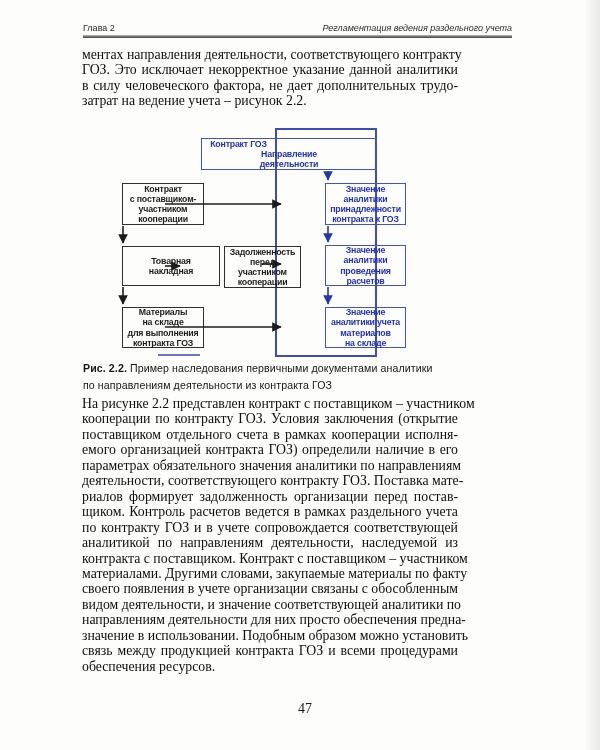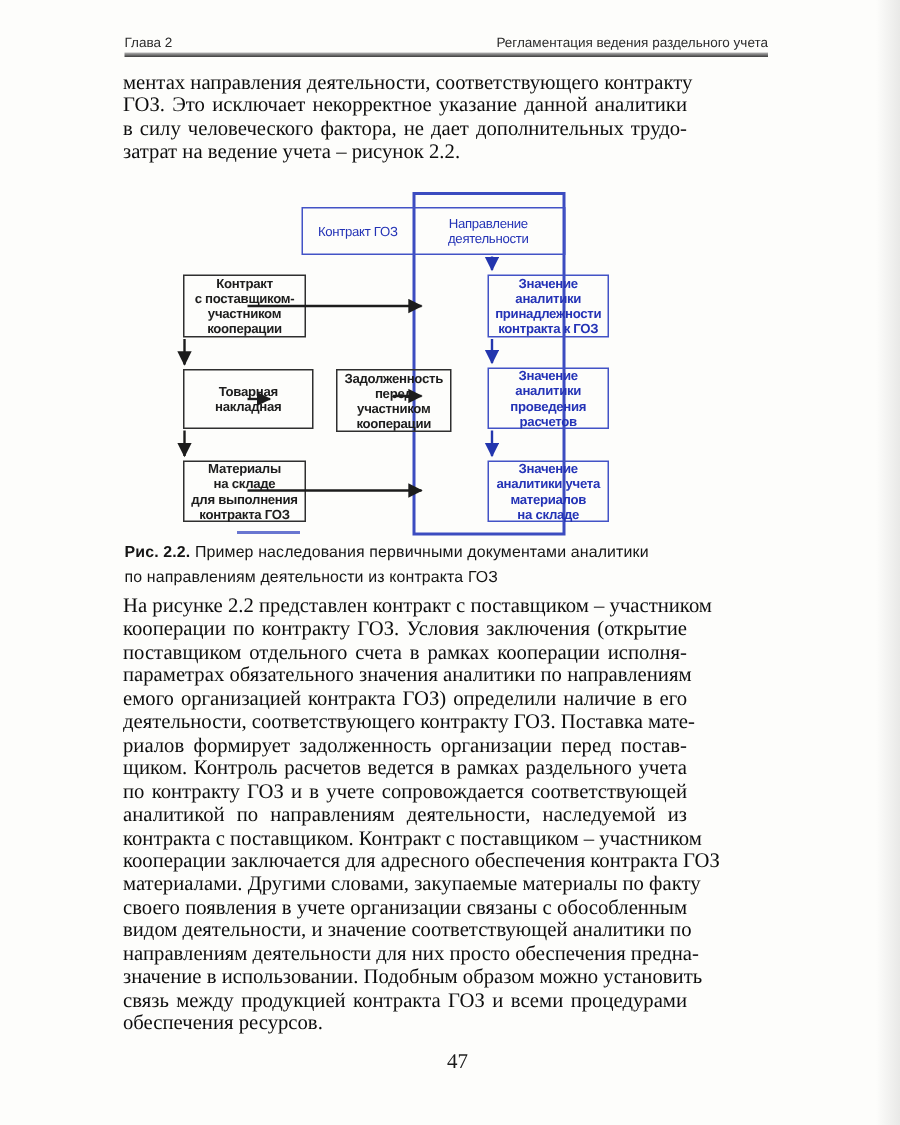--- a/index.html
+++ b/index.html
@@ -7,21 +7,21 @@
     position:relative; width:600px; height:750px; overflow:hidden;
     background:#fdfdfb; font-family:"Liberation Sans",sans-serif;
   }
   .scan-edge{
     position:absolute; right:0; top:0; width:16px; height:750px;
     background:linear-gradient(to right, rgba(0,0,0,0), rgba(110,110,110,0.14));
   }
   
   .hdr{position:absolute; top:23px; left:83px; width:429px; font-size:9px; color:#2b2b2b;}
   .hdr .l{position:absolute; left:0; top:0;}
-  .hdr .r{position:absolute; right:0; top:0;}
+  .hdr .r{position:absolute; right:0; top:0;font-style:italic;}
   .hdr-rule{
     position:absolute; top:35px; left:83px; width:429px; height:3px;
     background:linear-gradient(#b5b5b5,#3c3c3c);
   }
   
   .bodytxt{
     position:absolute; left:82px; width:376px;
     font-family:"Liberation Serif",serif; font-size:13.8px; line-height:15.45px;
     color:#0d0d0d;
   }
@@ -45,27 +45,27 @@
       align-items:center; justify-content:center; text-align:center;
       font-size:8.8px; font-weight:700; line-height:10.2px; letter-spacing:-0.2px;margin-left:40px;}
   .dg.black{border:1.4px solid #2f2f2f; color:#1d1d1d;}
   .dg.blue{border:1.4px solid #4353c6; color:#2433b6;}
   .outer-rect{
     position:absolute; box-sizing:border-box; left:275px; top:128px;
     width:102px; height:229px; border:2px solid #3c4cc0;
   }
   .wide-box{
     position:absolute; box-sizing:border-box; left:201px; top:138px; width:176px; height:32px;
-    border:1.5px solid #4353c6; display:flex; flex-direction:row;
-    font-size:8.8px; font-weight:400; line-height:10.2px; letter-spacing:-0.2px; color:#2433b6;
+    border:1.5px solid #4353c6; display:flex; flex-direction:column;
+    font-size:8.8px; font-weight:700; line-height:10.2px; letter-spacing:-0.2px; color:#2433b6;
   }
   .wide-box .cell-l{width:73px; display:flex; align-items:center; justify-content:center; text-align:center;}
   .wide-box .cell-r{flex:1; display:flex; flex-direction:column; align-items:center; justify-content:center; text-align:center;}
   #boxA{left:82px; top:183px; width:82px; height:42px;}
-  #boxB{left:82px; top:246px; width:87px; height:40px;}
+  #boxB{left:82px; top:246px; width:98px; height:40px;}
   #boxC{left:184px; top:246px; width:77px; height:42px;}
   #boxD{left:82px; top:307px; width:82px; height:41px;}
   #blue1{left:285px; top:183px; width:81px; height:42px;}
   #blue2{left:285px; top:245px; width:81px; height:41px;}
   #blue3{left:285px; top:307px; width:81px; height:41px;}
   .arrows{position:absolute; left:0; top:0; pointer-events:none;}
   .blue-dash{position:absolute; left:158px; top:354px; width:42px; height:2px; background:#4f5ec8; opacity:.85;}
 </style>
 </head>
 <body>
@@ -170,29 +170,28 @@
 
   <div class="caption">
     <div><b>Рис. 2.2.</b><span> Пример наследования первичными документами аналитики</span></div>
     <div>по направлениям деятельности из контракта ГОЗ</div>
   </div>
 
   <div class="bodytxt" id="para2">
     <div class="ln">На рисунке 2.2 представлен контракт с поставщиком – участником</div>
     <div class="ln">кооперации по контракту ГОЗ. Условия заключения (открытие</div>
     <div class="ln">поставщиком отдельного счета в рамках кооперации исполня-</div>
+    <div class="ln">емого организацией контракта ГОЗ) определили наличие в его</div>
     <div class="ln">параметрах обязательного значения аналитики по направлениям</div>
-    <div class="ln">емого организацией контракта ГОЗ) определили наличие в его</div>
     <div class="ln">деятельности, соответствующего контракту ГОЗ. Поставка мате-</div>
     <div class="ln">риалов формирует задолженность организации перед постав-</div>
     <div class="ln">щиком. Контроль расчетов ведется в рамках раздельного учета</div>
     <div class="ln">по контракту ГОЗ и в учете сопровождается соответствующей</div>
     <div class="ln">аналитикой по направлениям деятельности, наследуемой из</div>
     <div class="ln">контракта с поставщиком. Контракт с поставщиком – участником</div>
-    <div class="ln">кооперации заключается для адресного обеспечения контракта ГОЗ</div>
     <div class="ln">материалами. Другими словами, закупаемые материалы по факту</div>
     <div class="ln">своего появления в учете организации связаны с обособленным</div>
     <div class="ln">видом деятельности, и значение соответствующей аналитики по</div>
     <div class="ln">направлениям деятельности для них просто обеспечения предна-</div>
     <div class="ln">значение в использовании. Подобным образом можно установить</div>
     <div class="ln">связь между продукцией контракта ГОЗ и всеми процедурами</div>
     <div class="ln last">обеспечения ресурсов.</div>
   </div>
 
   <div class="pagenum">47</div>

